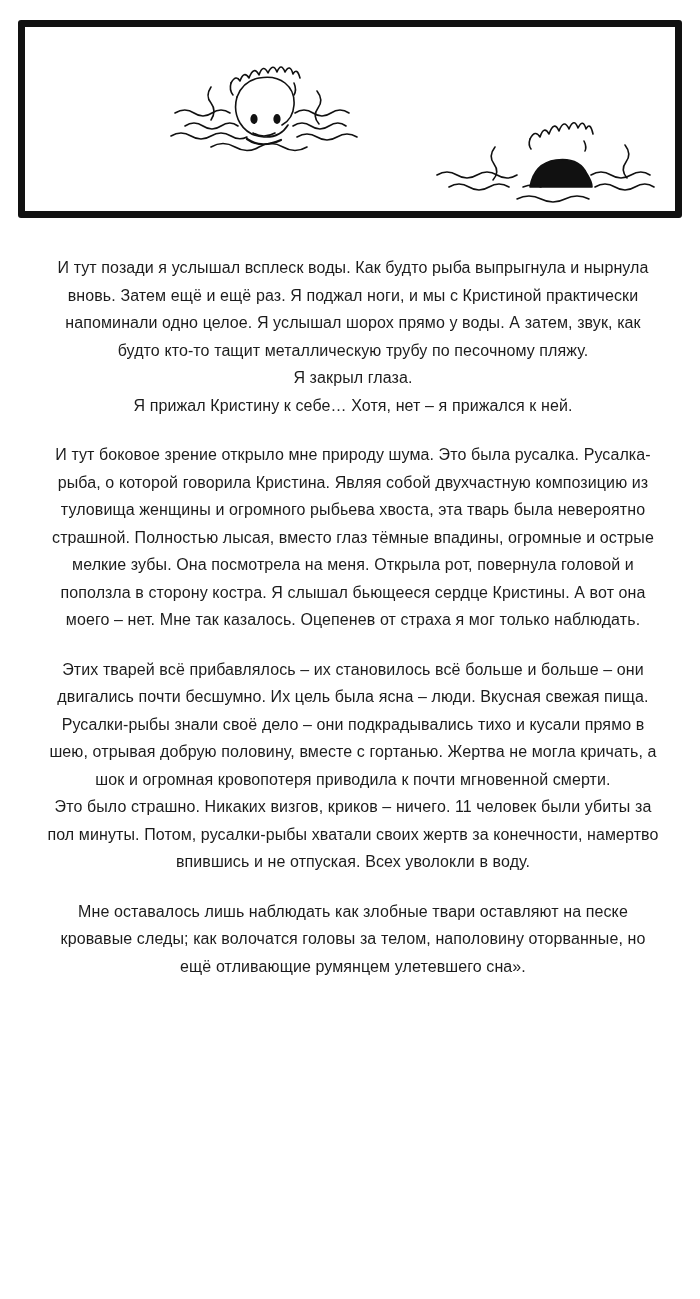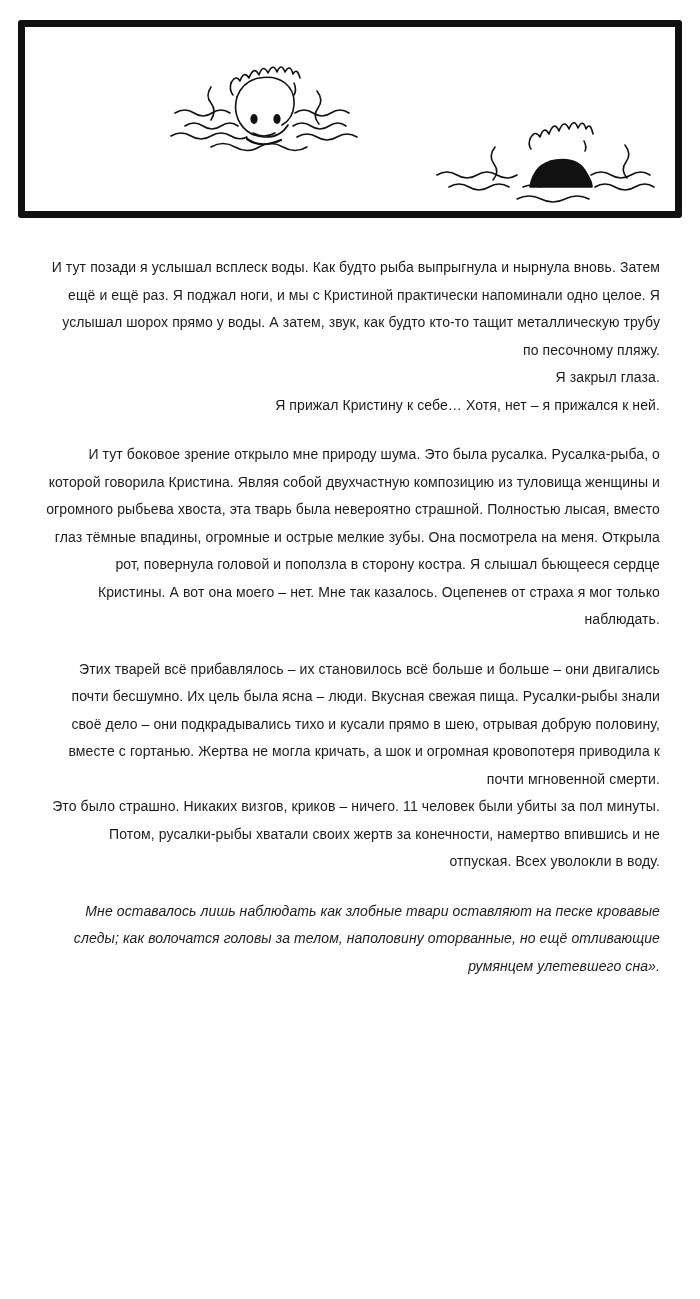--- a/index.html
+++ b/index.html
@@ -44,31 +44,30 @@
   }
 
   
   .story {
     position: absolute;
     left: 46px;
     top: 254px;
     width: 614px;
   }
   .para {
-    font-size: 14px;
+    font-size: 16px;
     line-height: 27.5px;
     letter-spacing: 0.1px;
     margin: 0 0 22px 0;
     color: #1c1c1c;
-    text-align: right;
+    text-align: center;
     white-space: pre-wrap;
   }
   .para:last-child {
     margin-bottom: 0;
-    font-style: italic;
   }
 </style>
 </head>
 <body>
 
 <div class="page">
 
   <div class="illustration-wrap">
     <div class="illustration-frame">
       <svg viewBox="0 0 650 184" xmlns="http://www.w3.org/2000/svg">

